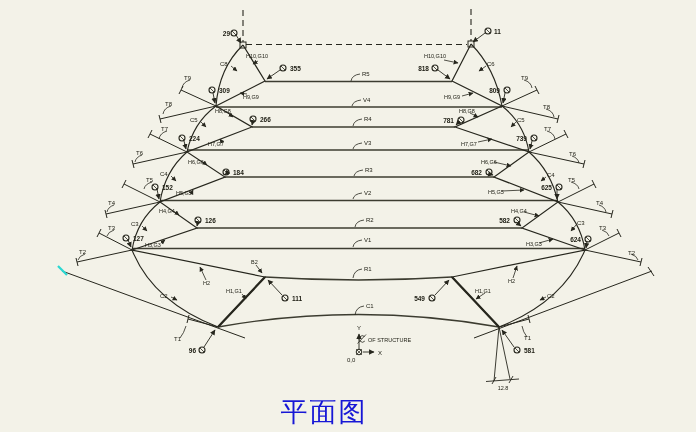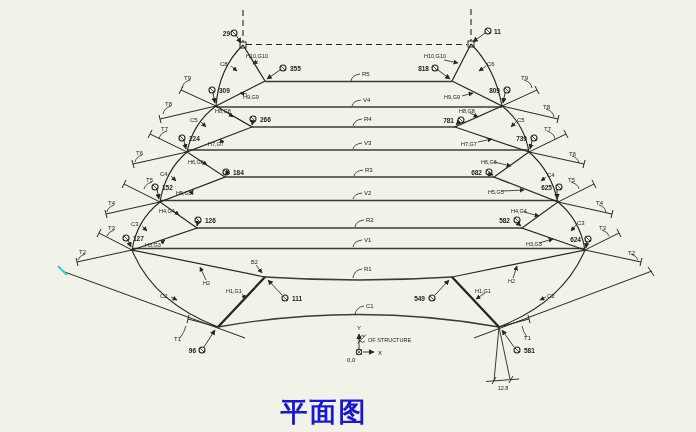--- a/index.html
+++ b/index.html
@@ -12,21 +12,21 @@
   svg text{
     font-family:"Liberation Sans","DejaVu Sans",sans-serif;
     fill:#1c1c12;
   }
   .t-node{font-size:6.5px;font-weight:bold;}
   .t-lbl{font-size:6px;}
   .t-tiny{font-size:5.5px;}
   .caption{
     position:absolute;top:394px;left:0;width:648px;
     text-align:center;color:#1717d6;
-    font-size:27px;font-weight:bold;letter-spacing:2px;
+    font-size:27px;font-weight:normal;letter-spacing:2px;
   }
 </style>
 </head>
 <body>
 
 <svg width="696" height="432" viewBox="0 0 696 432">
   <defs>
     <marker id="arr" markerWidth="7" markerHeight="7" refX="5.5" refY="3" orient="auto">
       <path d="M0,0 L6,3 L0,6 z" fill="#26261d"></path>
     </marker>

